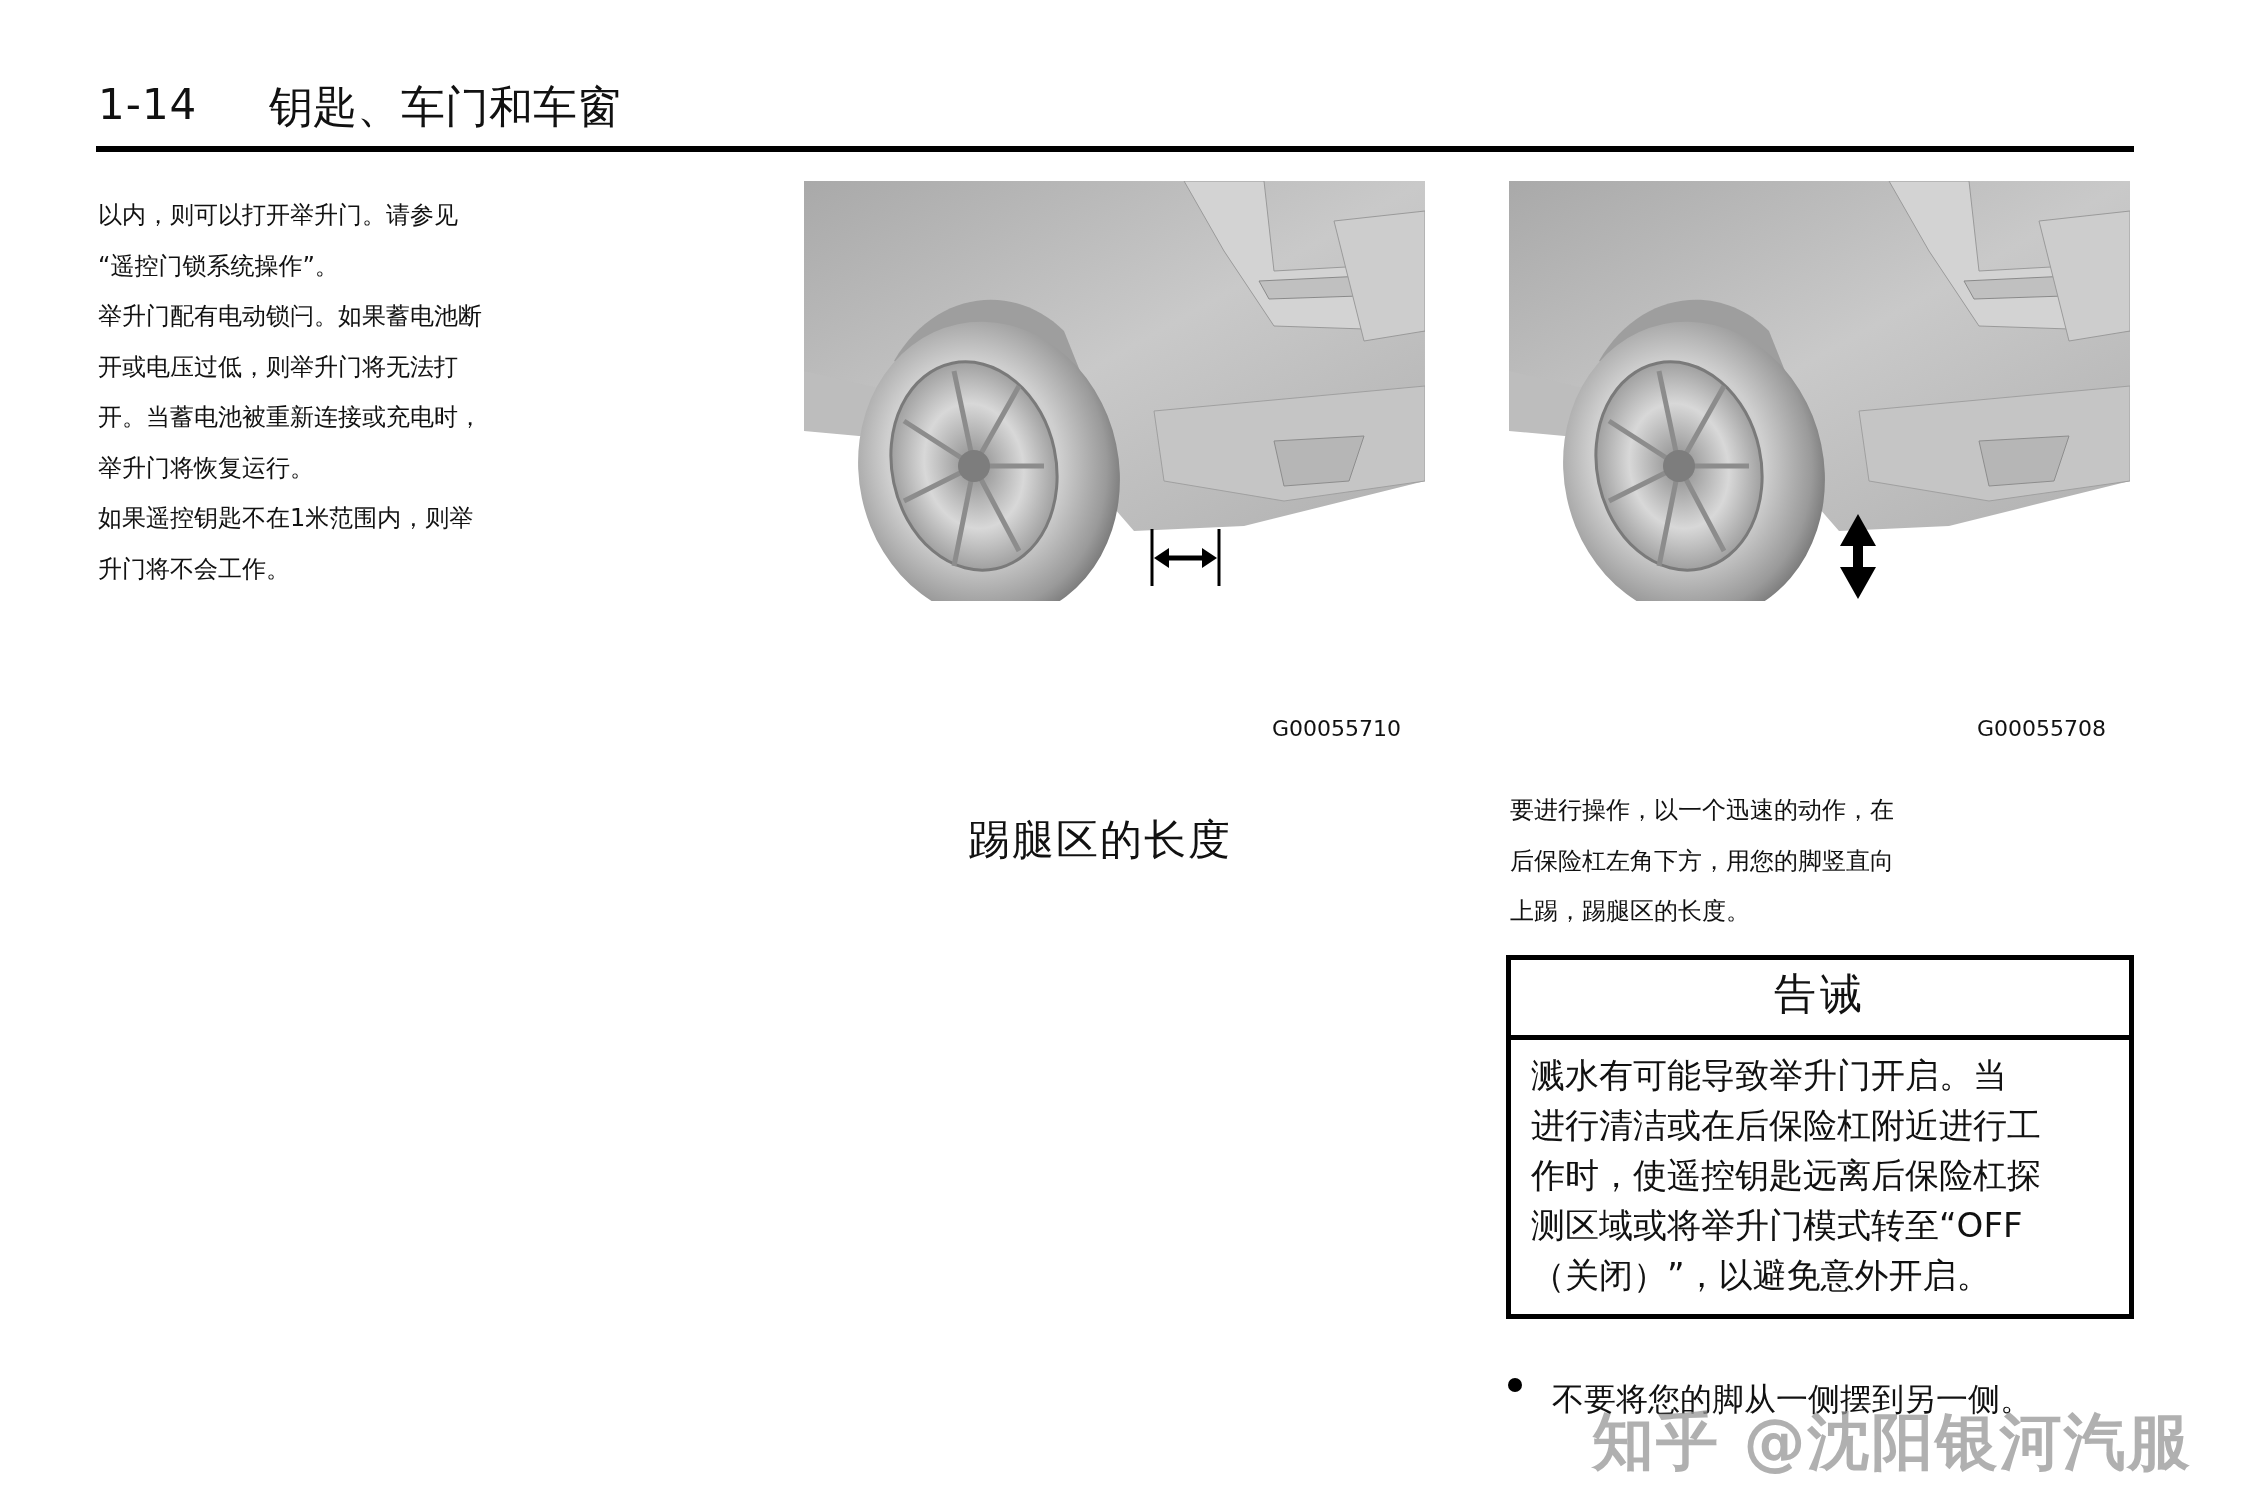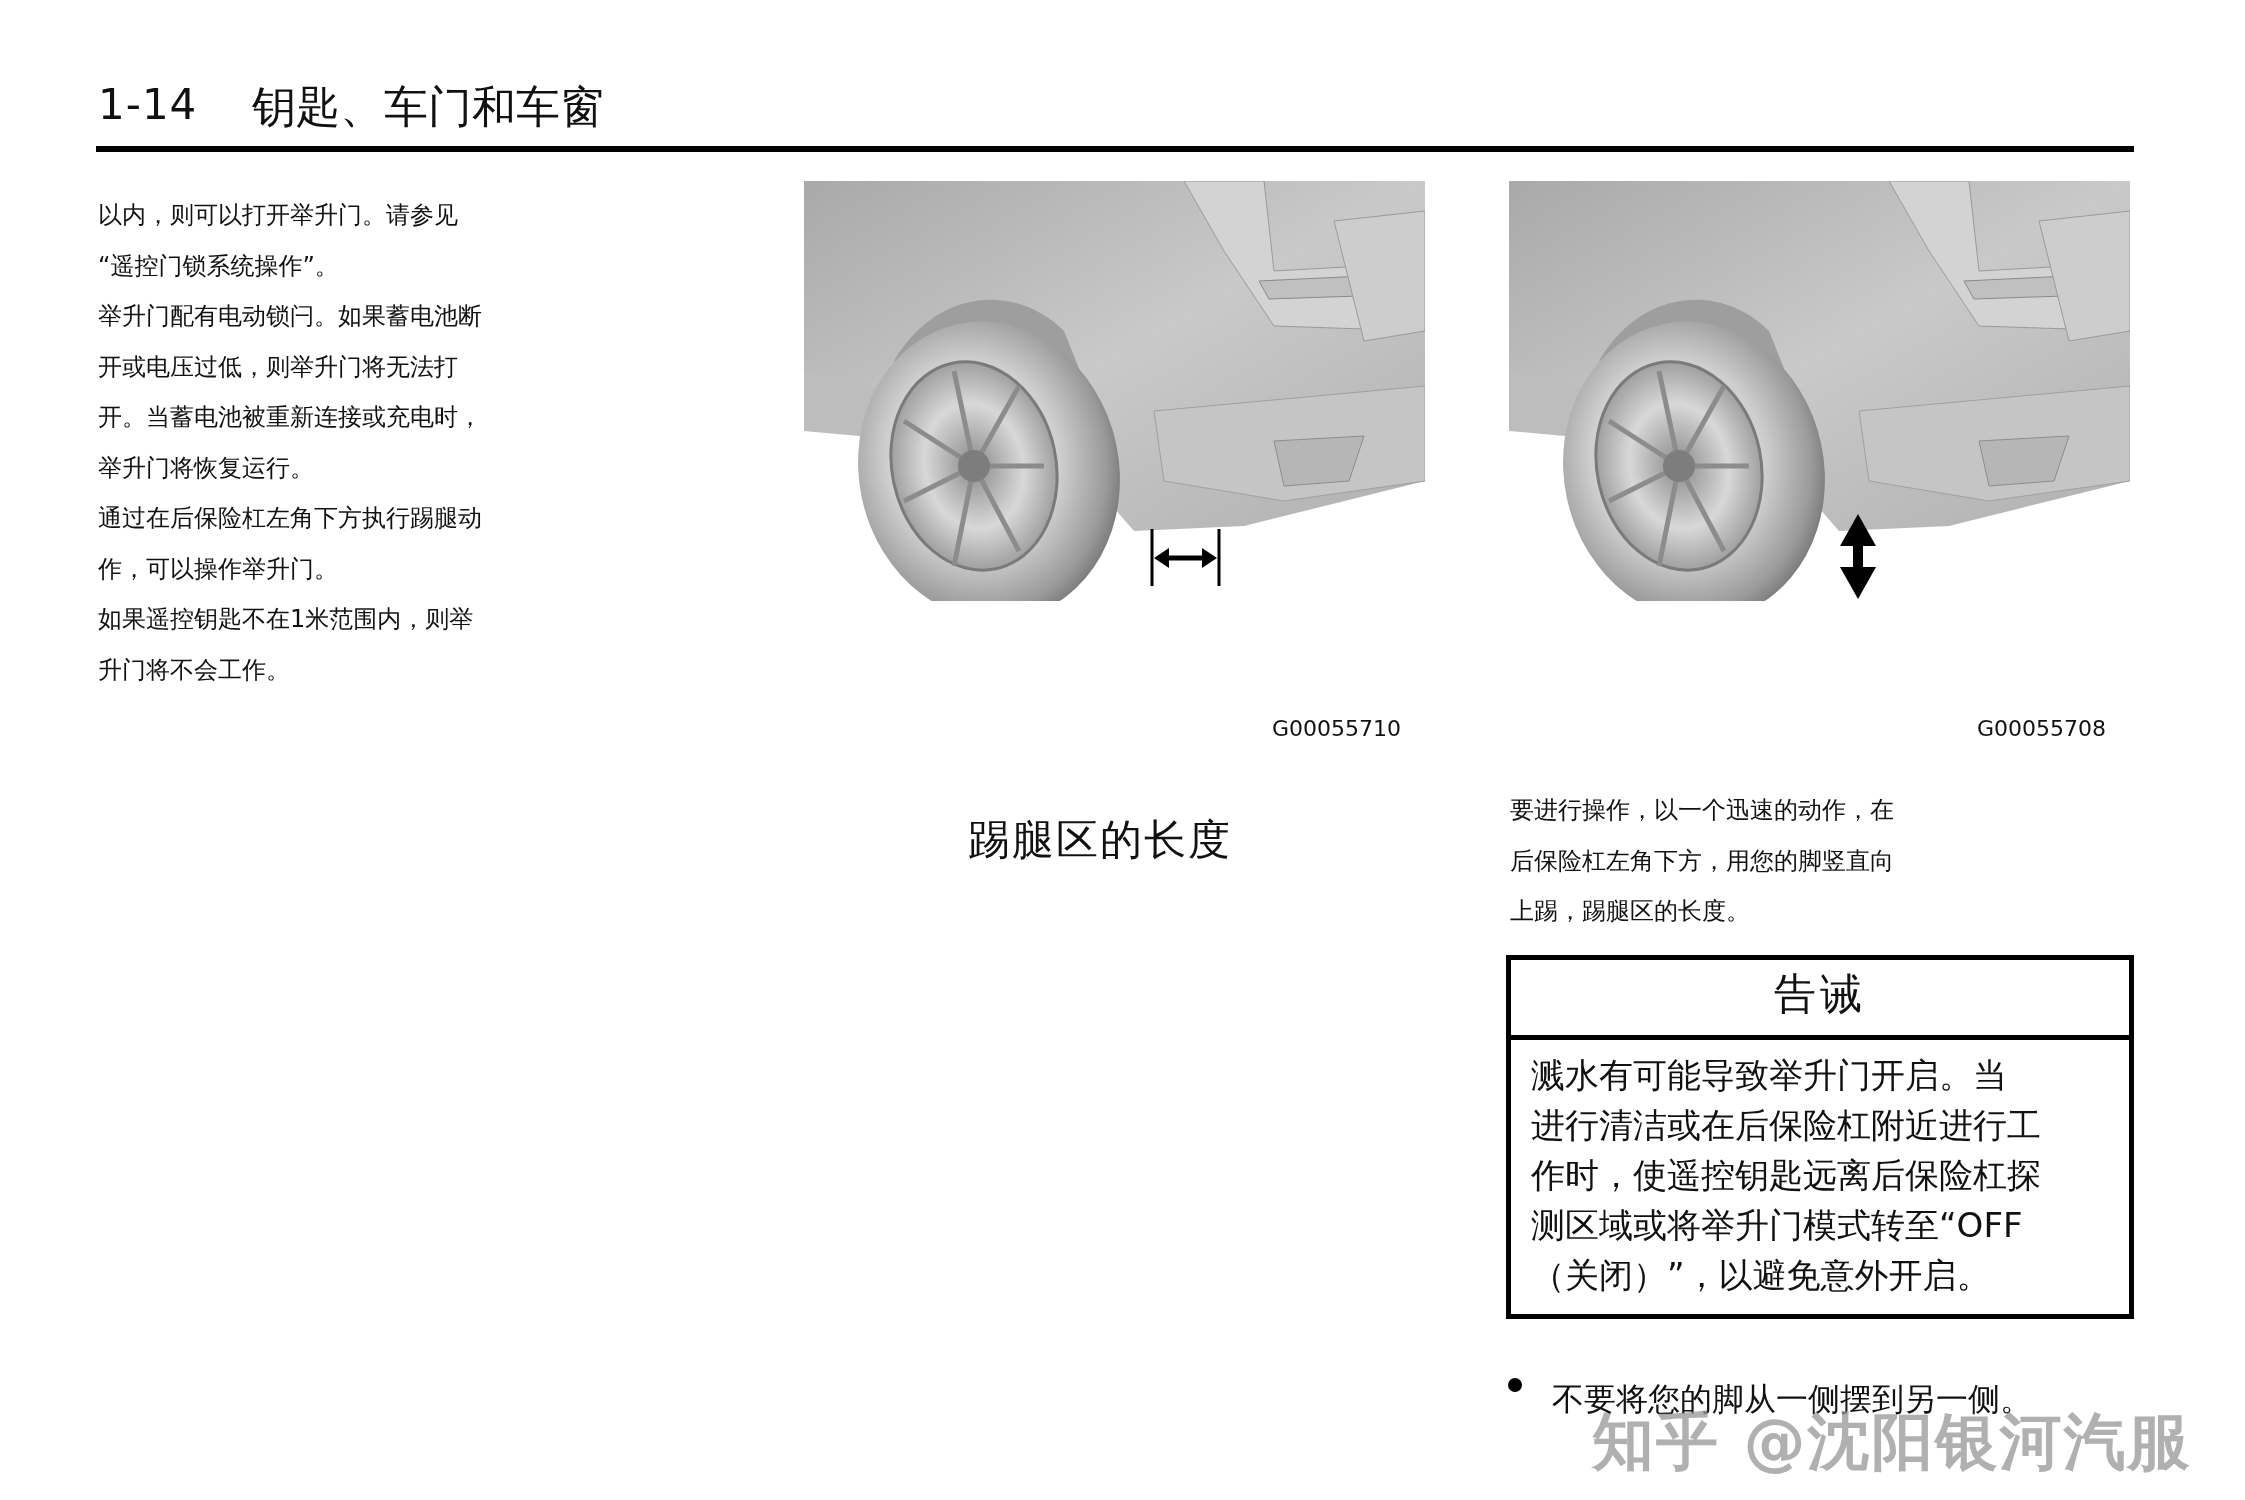--- a/index.html
+++ b/index.html
@@ -1,20 +1,20 @@
 <!DOCTYPE html>
 <html><head>
 <meta charset="utf-8">
 <style>
   html, body { margin:0; padding:0; background:#ffffff; }
   body { width:2245px; height:1500px; position:relative; overflow:hidden;
          font-family:"DejaVu Sans","Liberation Sans",sans-serif; color:#111; }
   .abs { position:absolute; }
   .hdr-num { left:98px; top:80px; font-size:42px; letter-spacing:1px; }
-  .hdr-title { left:252px; top:78px; font-size:44px; }
+  .hdr-title { left:269px; top:78px; font-size:44px; }
   .hdr-rule { left:96px; top:146px; width:2038px; height:6px; background:#000; }
 
   .col-left { left:98px; top:190px; width:640px; }
   .para { font-size:24px; line-height:50.5px; margin:0; white-space:pre-line; }
   .subhead { font-size:39px; margin:14px 0 14px 0; line-height:54px; }
 
   .fig { background:#b4b4b4; overflow:hidden; }
   .fig svg { display:block; }
   .fig-label { font-size:22px; font-family:"DejaVu Sans","Liberation Sans",sans-serif; }
 
@@ -38,22 +38,20 @@
 <div class="abs hdr-title">钥匙、车门和车窗</div>
 <div class="abs hdr-rule"></div>
 
 <div class="abs col-left">
   <p class="para">以内，则可以打开举升门。请参见
 “遥控门锁系统操作”。</p>
   <p class="para">举升门配有电动锁闩。如果蓄电池断
 开或电压过低，则举升门将无法打
 开。当蓄电池被重新连接或充电时，
 举升门将恢复运行。</p>
-  <p class="para">通过在后保险杠左角下方执行踢腿动
-作，可以操作举升门。</p>
   <p class="para">如果遥控钥匙不在1米范围内，则举
 升门将不会工作。</p>
 </div>
 
 <div class="abs fig" style="left:804px; top:181px; width:621px; height:420px; background:transparent;">
   <svg width="621" height="420" viewBox="0 0 621 420">
     <defs>
       <linearGradient id="bodyG1" x1="0" y1="0" x2="1" y2="1">
         <stop offset="0" stop-color="#a9a9a9"></stop>
           <stop offset="0.5" stop-color="#c9c9c9"></stop>

